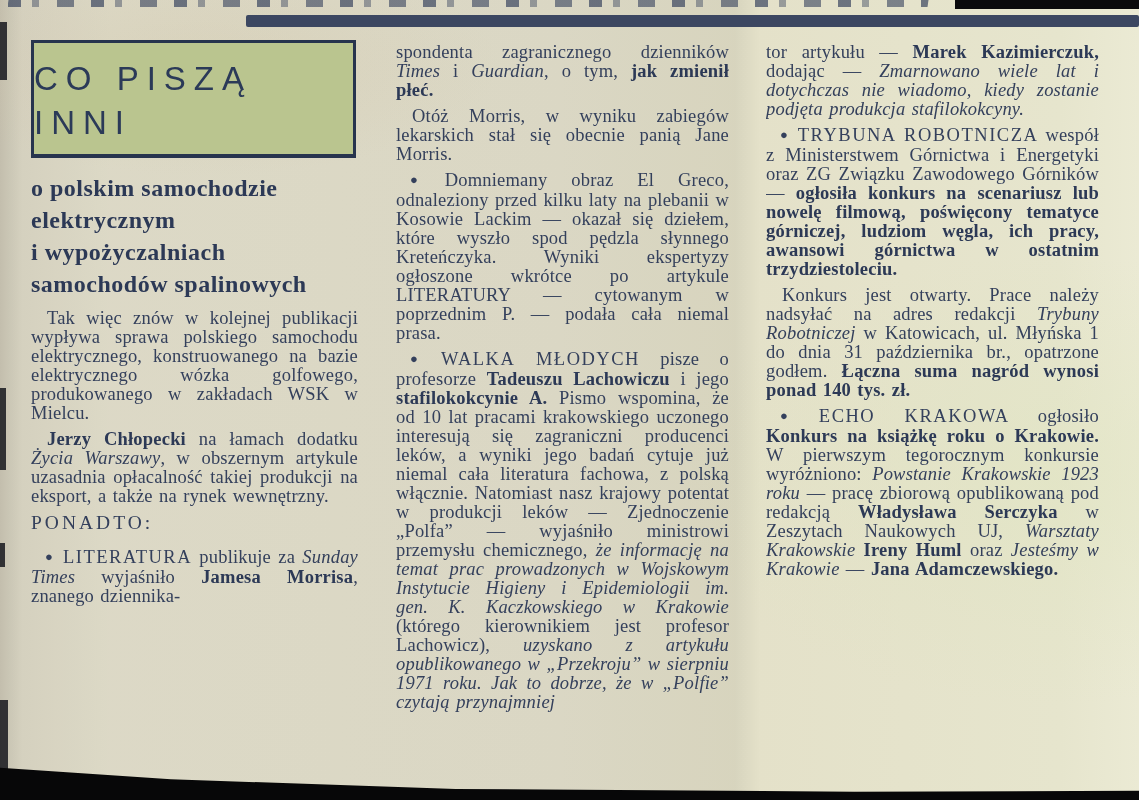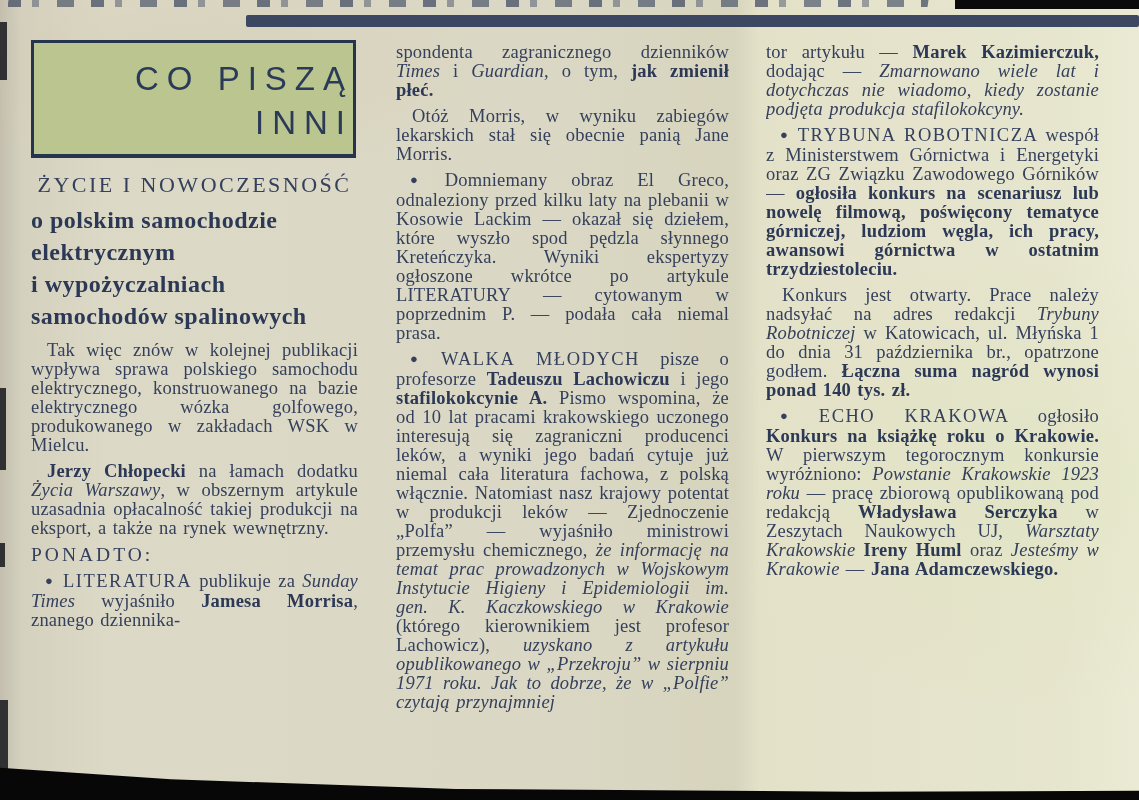--- a/index.html
+++ b/index.html
@@ -42,40 +42,40 @@
   .col-middle{left:396px;top:34px;width:333px;height:766px;}
   .col-right{left:766px;top:34px;width:333px;height:766px;}
 
   
   .badge{
     position:relative;
     width:319px;height:111px;
     background:#bac58f;
     border:3px solid #27344e;border-bottom-width:4px;
     margin:12px 0 14px 0;
-    text-align:right;
+    text-align:left;
     font-family:"Liberation Sans","DejaVu Sans",sans-serif;
     color:#2b3a58;
   }
   .badge::before{content:"";position:absolute;left:-8px;top:0;bottom:-16px;width:3px;background:rgba(25,33,52,.8);}
   .badge-line1{margin-top:17px;font-size:33px;letter-spacing:8px;}
   .badge-line2{margin-top:6px;font-size:33px;letter-spacing:8px;}
 
   .kicker{font-size:22px;letter-spacing:2.5px;text-align:center;margin:10px 0 6px;white-space:nowrap;}
   .headline-line{font-size:24px;font-weight:bold;text-align:left;line-height:32px;color:#2c3956;letter-spacing:.5px;}
 
   .blocks{margin-top:9px;}
   .para{
     margin:0;font-size:18.5px;line-height:19px;
     text-align:justify;text-indent:16px;letter-spacing:.2px;
     word-spacing:1.5px;
   }
   .blocks .para + .para{margin-top:7px;}
   .para.cont{text-indent:0;}
-  .para.subhead{letter-spacing:3px;text-indent:0;margin-top:16px;margin-bottom:8px;font-size:19.5px;}
+  .para.subhead{letter-spacing:3px;text-indent:0;margin-top:16px;margin-bottom:16px;font-size:19.5px;}
   .bullet{font-size:13px;margin-right:9px;position:relative;top:-2px;}
   .bullet-para{text-indent:14px;}
   .b{font-weight:bold;color:#2c3956;}
   .i{font-style:italic;}
   .c{letter-spacing:1.5px;}
 </style>
 </head>
 <body>
 
 <div class="page">
@@ -86,21 +86,20 @@
   <div class="smudge s1"></div>
   <div class="smudge s2"></div>
   <div class="smudge s3"></div>
   <div class="smudge s4"></div>
 
   <div class="col col-left">
     <div class="badge">
       <div class="badge-line1">CO PISZĄ</div>
       <div class="badge-line2">INNI</div>
     </div>
-    <div class="kicker">ŻYCIE I NOWOCZESNOŚĆ</div>
     <div class="headline">
         <div class="headline-line">o polskim samochodzie</div>
         <div class="headline-line">elektrycznym</div>
         <div class="headline-line">i wypożyczalniach</div>
         <div class="headline-line">samochodów spalinowych</div>
       </div>
     <div class="blocks">
         <p class="para"><span>Tak więc znów w kolejnej publikacji wypływa sprawa polskiego samochodu elektrycznego, konstruowanego na bazie elektrycznego wózka golfowego, produkowanego w zakładach WSK w Mielcu.</span></p>
         <p class="para"><span class="b">Jerzy Chłopecki</span><span> na łamach dodatku </span><span class="i">Życia Warszawy</span><span>, w obszernym artykule uzasadnia opłacalność takiej produkcji na eksport, a także na rynek wewnętrzny.</span></p>
         <p class="para subhead"><span>PONADTO:</span></p>

